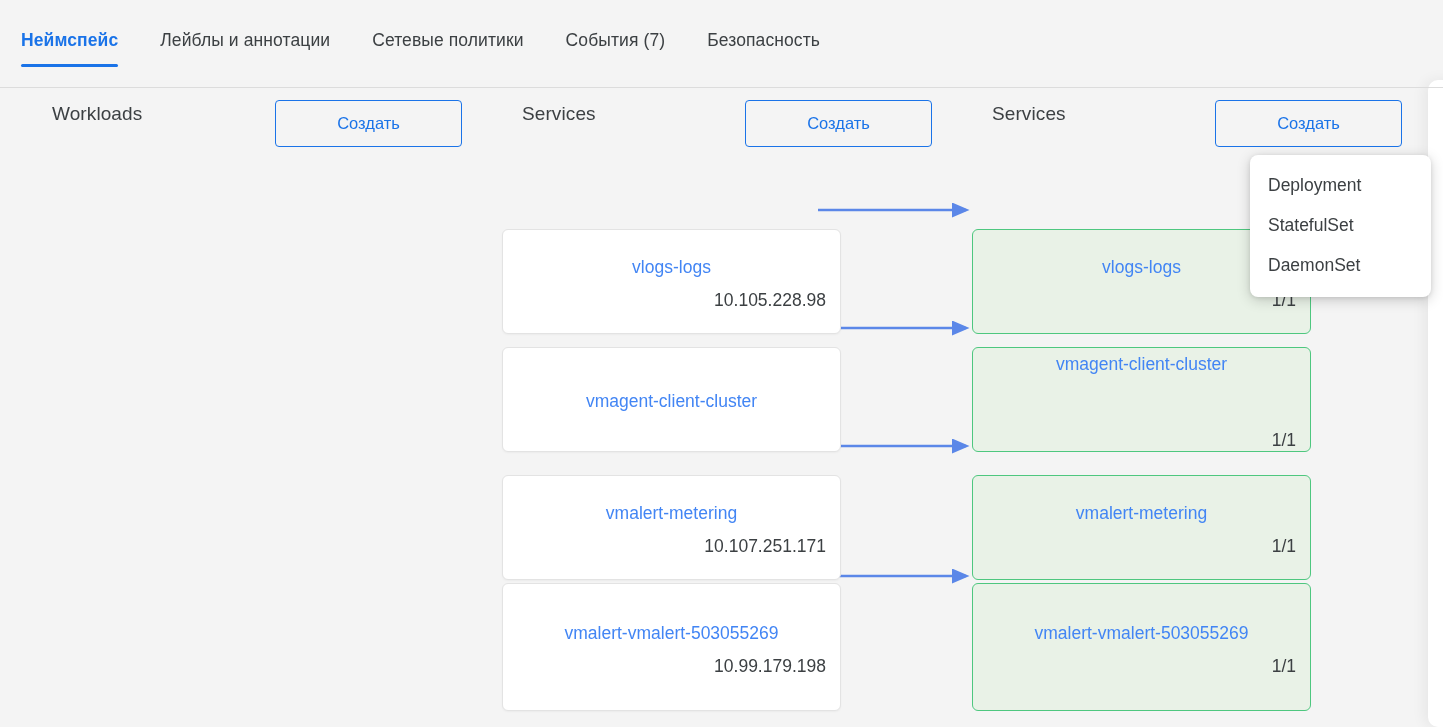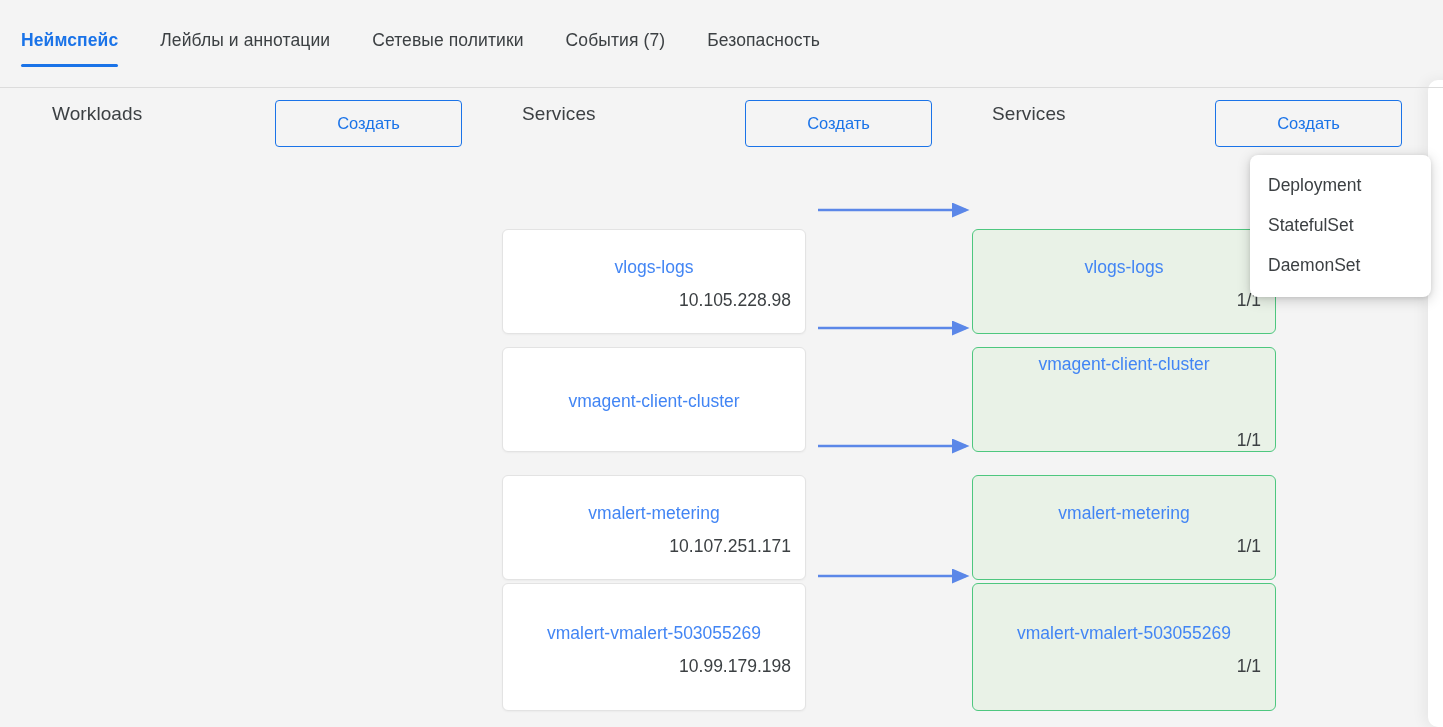--- a/index.html
+++ b/index.html
@@ -119,21 +119,21 @@
     justify-content: center;
   }
 
   
   .cards {
     position: relative;
     padding-top: 0px;
   }
   .card {
     position: absolute;
-    width: 304px;
+    width: 339px;
     box-sizing: border-box;
     border-radius: 6px;
     padding: 14px 14px 10px 14px;
     display: flex;
     flex-direction: column;
     justify-content: center;
     cursor: pointer;
   }
   .card-service {
     left: 32px;

